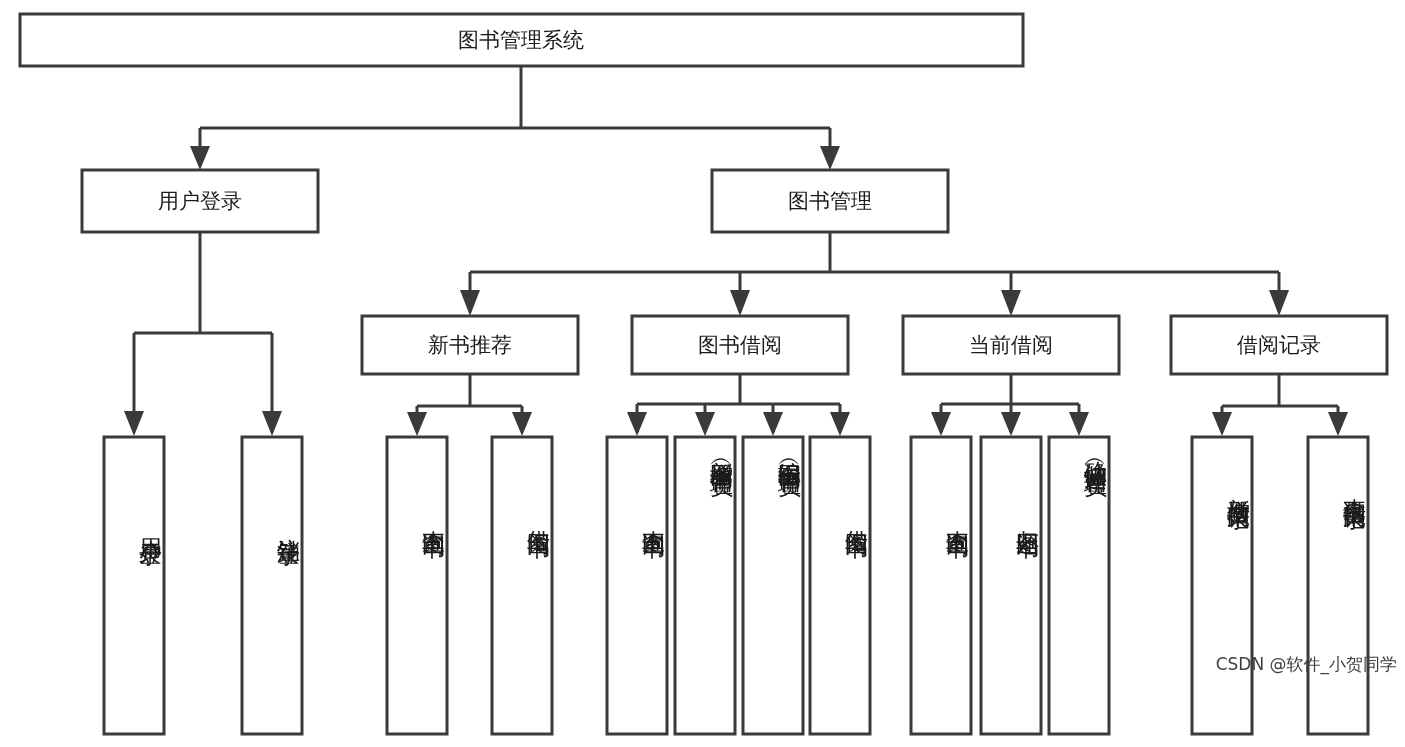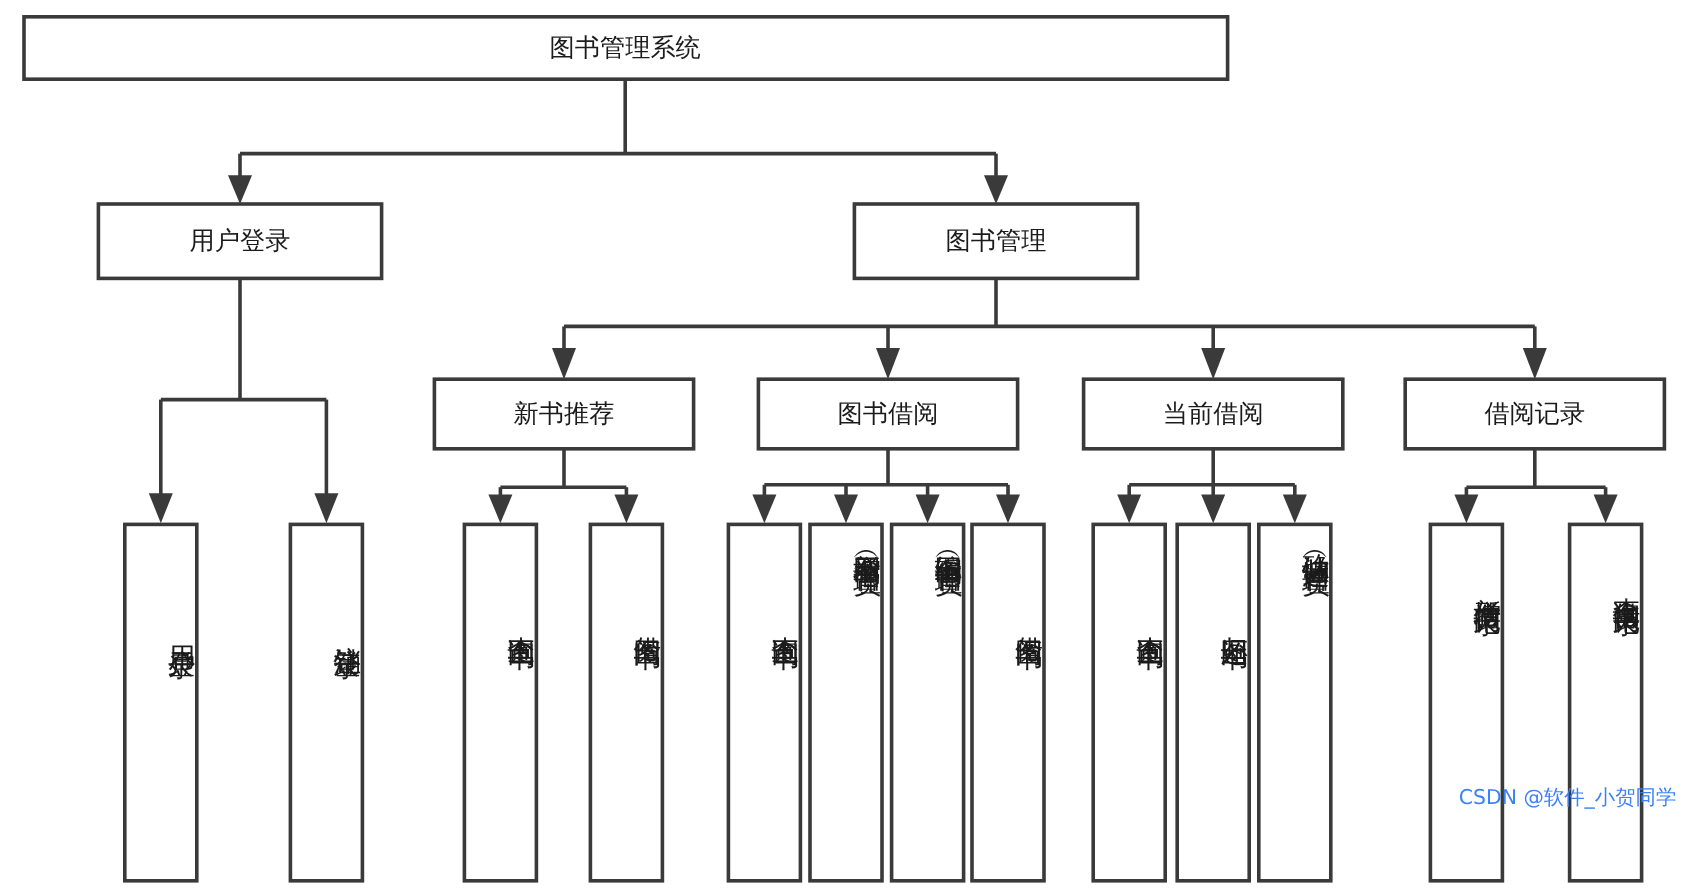--- a/index.html
+++ b/index.html
@@ -62,21 +62,21 @@
     white-space: nowrap;
     text-align: left;
     user-select: none;
   }
   .watermark {
     position: absolute;
     right: 8px;
     bottom: 4px;
     font-family: "DejaVu Sans", "Liberation Sans", sans-serif;
     font-size: 17px;
-    color: #3b82f6;
+    color: #404040;
     white-space: nowrap;
     user-select: none;
   }
 </style>
 </head>
 <body>
 
 <div id="diagram-root">
 
   <svg class="tree" viewBox="0 0 1405 747">

